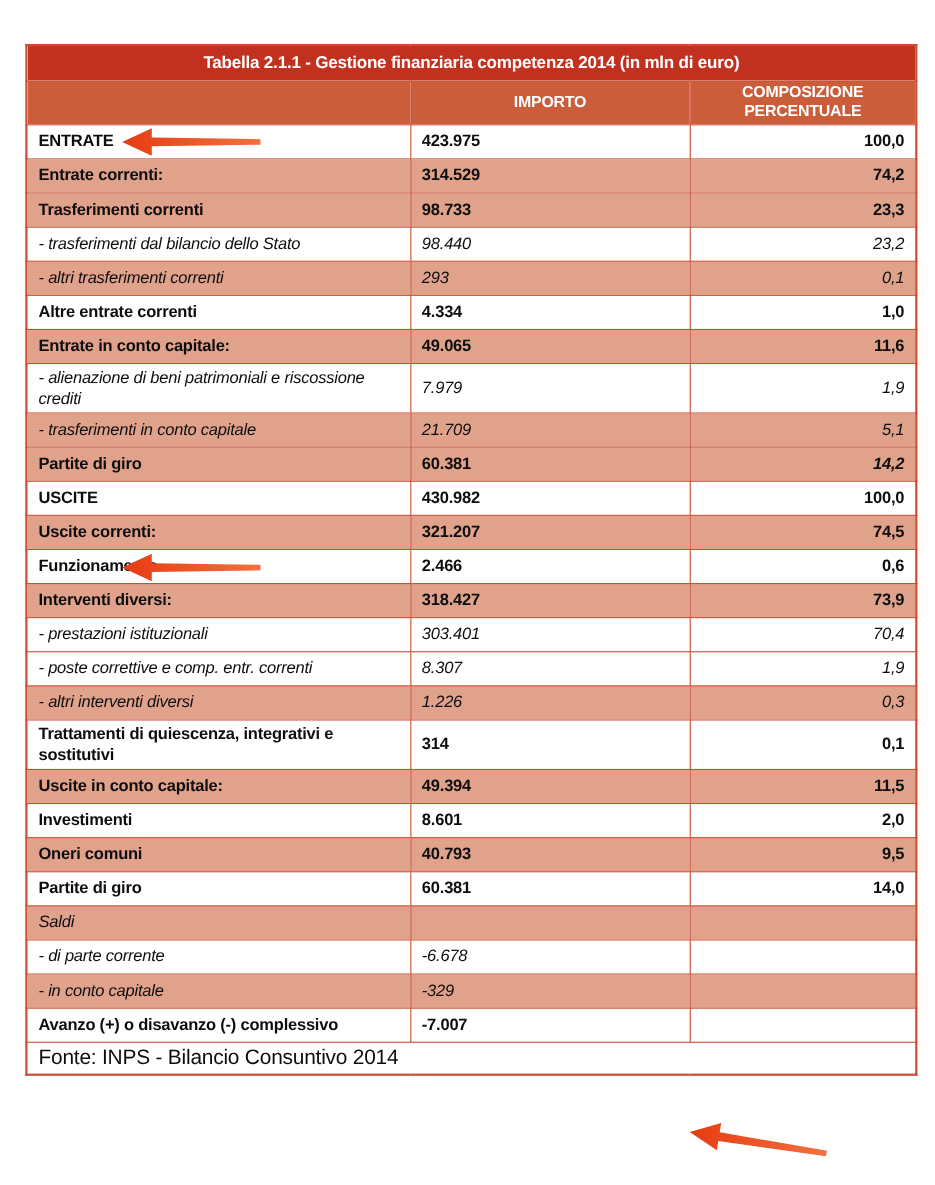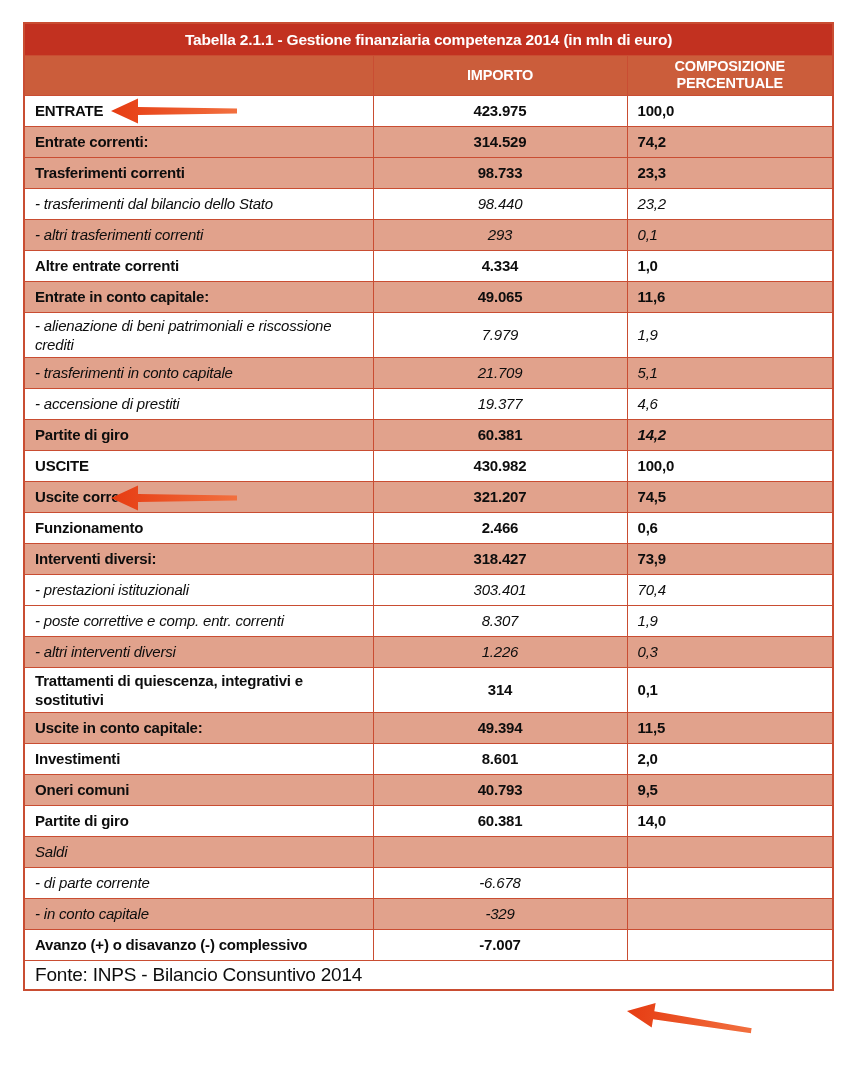--- a/index.html
+++ b/index.html
@@ -3,21 +3,21 @@
 <meta charset="utf-8">
 <style>
   html, body {
     margin: 0; padding: 0;
     width: 850px; height: 1077px;
     background: #ffffff;
     font-family: "Liberation Sans", "DejaVu Sans", sans-serif;
   }
   .page {
     position: absolute;
-    left: 23px; top: 22px;
+    left: 23px; top: 40px;
     width: 672px;
   }
   table.fin-table {
     border-collapse: collapse;
     table-layout: fixed;
     width: 809px;
     border: 2px solid var(--border);
   }
   col.c1 { width: 349px; }
   col.c2 { width: 254px; }
@@ -52,22 +52,22 @@
     padding: 2px 8px;
   }
   tr.colhead-row td + td { border-left: 1.5px solid #ffffff; }
 
   tbody tr { height: 31px; border-radius: 15px; }
   tr.salmon td { background: var(--row-salmon); }
   tr.white td  { background: #ffffff; }
   tr.bold td   { font-weight: bold; }
   tr.italic td { font-style: italic; font-weight: normal; }
   td.cell-label { text-align: left; }
-  td.cell-val   { text-align: center; }
-  td.cell-pct   { text-align: left; }
+  td.cell-val   { text-align: left; }
+  td.cell-pct   { text-align: right; }
   tr.pct-italic td.cell-pct { font-style: italic; }
 
   tr.footer-row { height: 30px; }
   tr.footer-row td {
     background: #ffffff;
     font-weight: normal;
     font-style: normal;
     text-align: left;
     font-size: 19px;
   }
@@ -145,25 +145,20 @@
         <tr class="white italic">
           <td class="cell-label">- alienazione di beni patrimoniali e riscossione crediti</td>
           <td class="cell-val">7.979</td>
           <td class="cell-pct">1,9</td>
         </tr>
         <tr class="salmon italic">
           <td class="cell-label">- trasferimenti in conto capitale</td>
           <td class="cell-val">21.709</td>
           <td class="cell-pct">5,1</td>
         </tr>
-        <tr class="white italic">
-          <td class="cell-label">- accensione di prestiti</td>
-          <td class="cell-val">19.377</td>
-          <td class="cell-pct">4,6</td>
-        </tr>
         <tr class="salmon bold pct-italic">
           <td class="cell-label">Partite di giro</td>
           <td class="cell-val">60.381</td>
           <td class="cell-pct">14,2</td>
         </tr>
         <tr class="white bold">
           <td class="cell-label">USCITE</td>
           <td class="cell-val">430.982</td>
           <td class="cell-pct">100,0</td>
         </tr>

